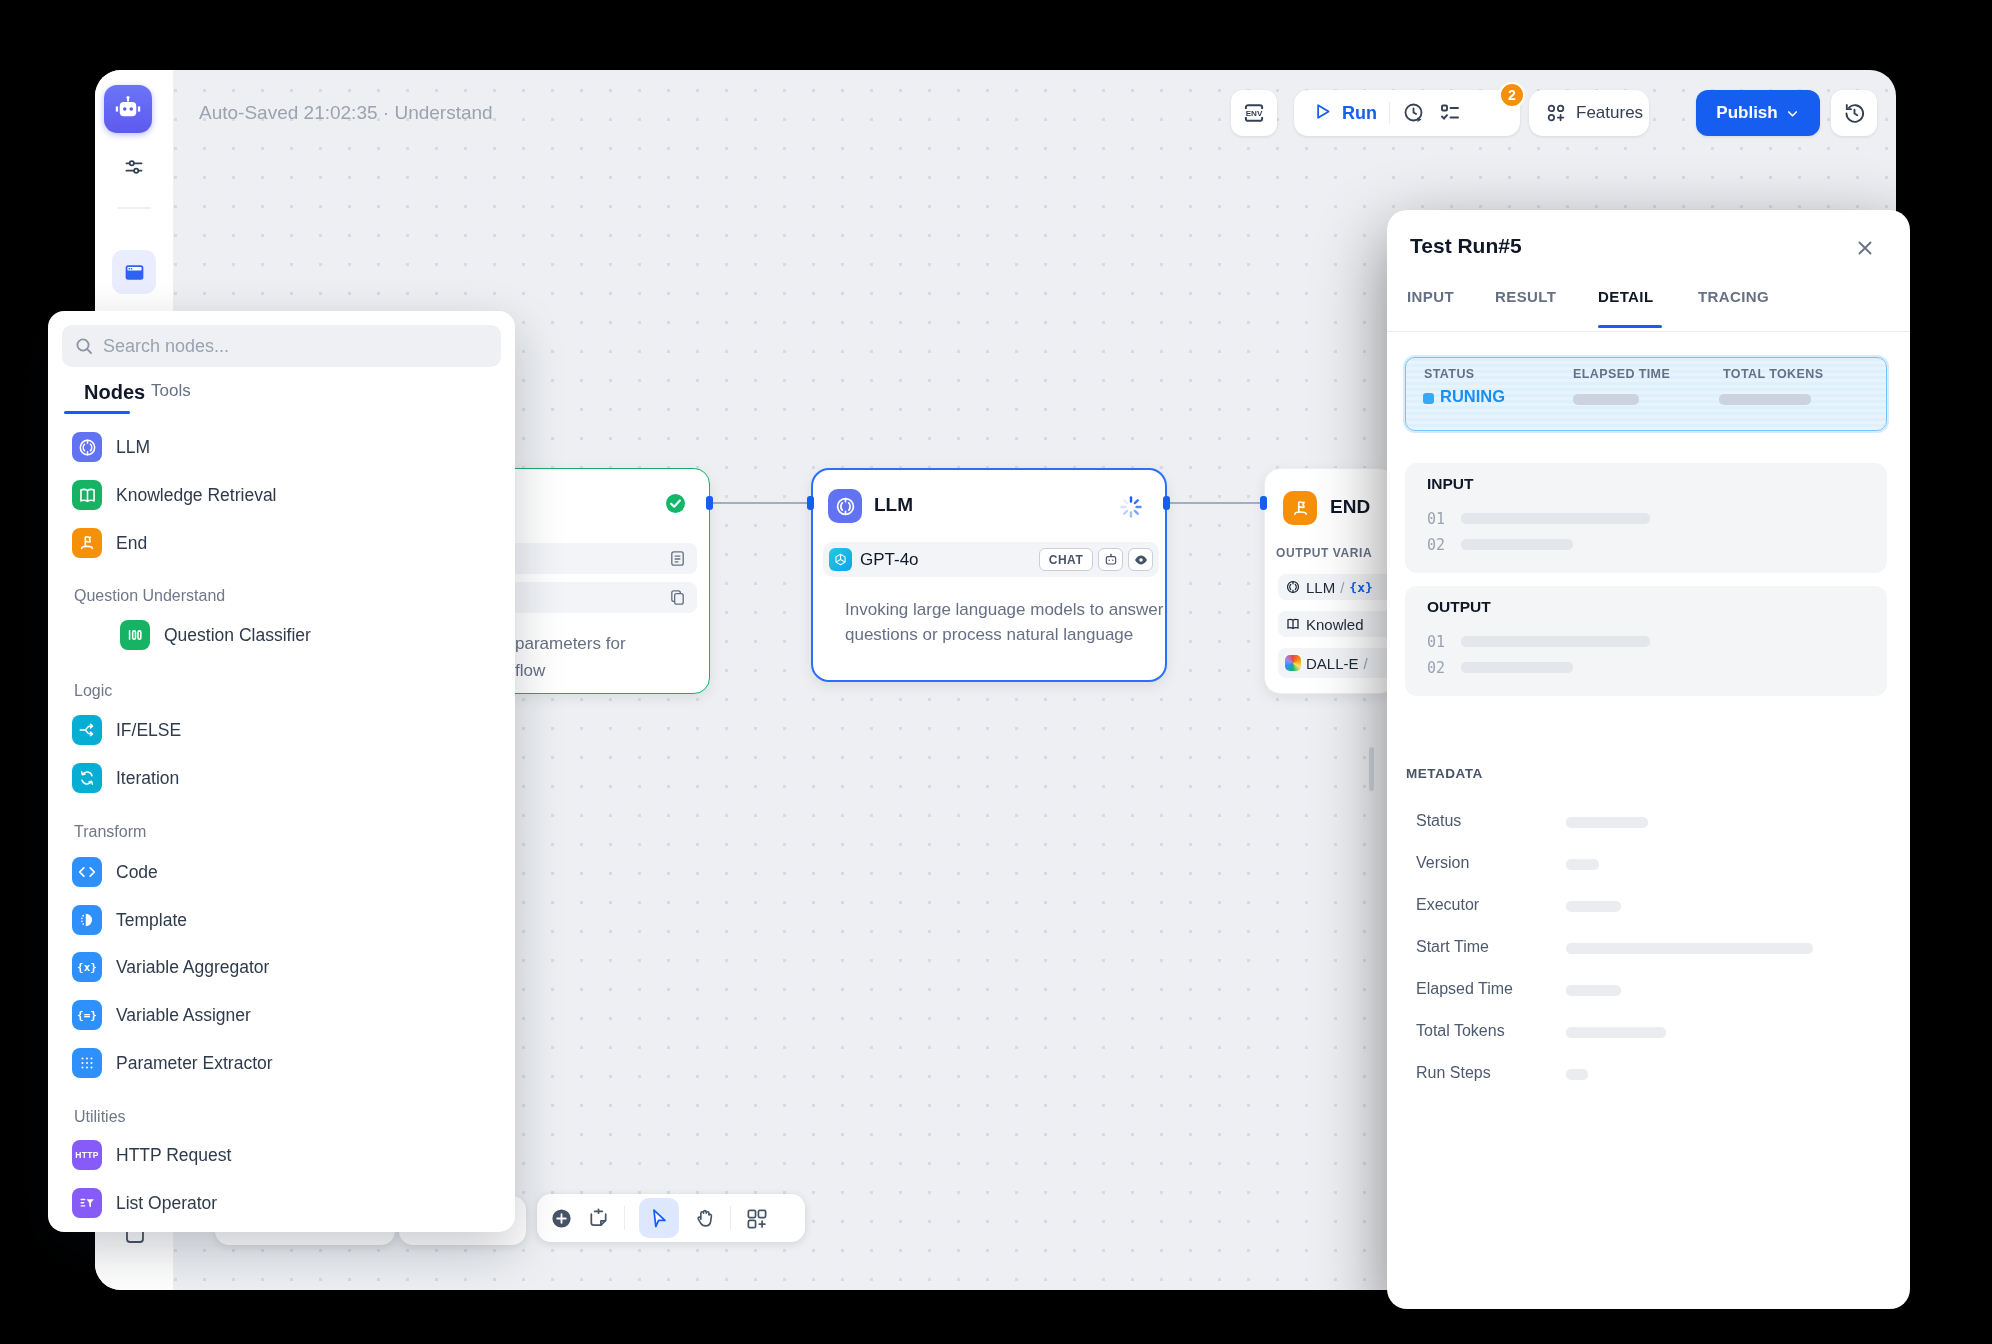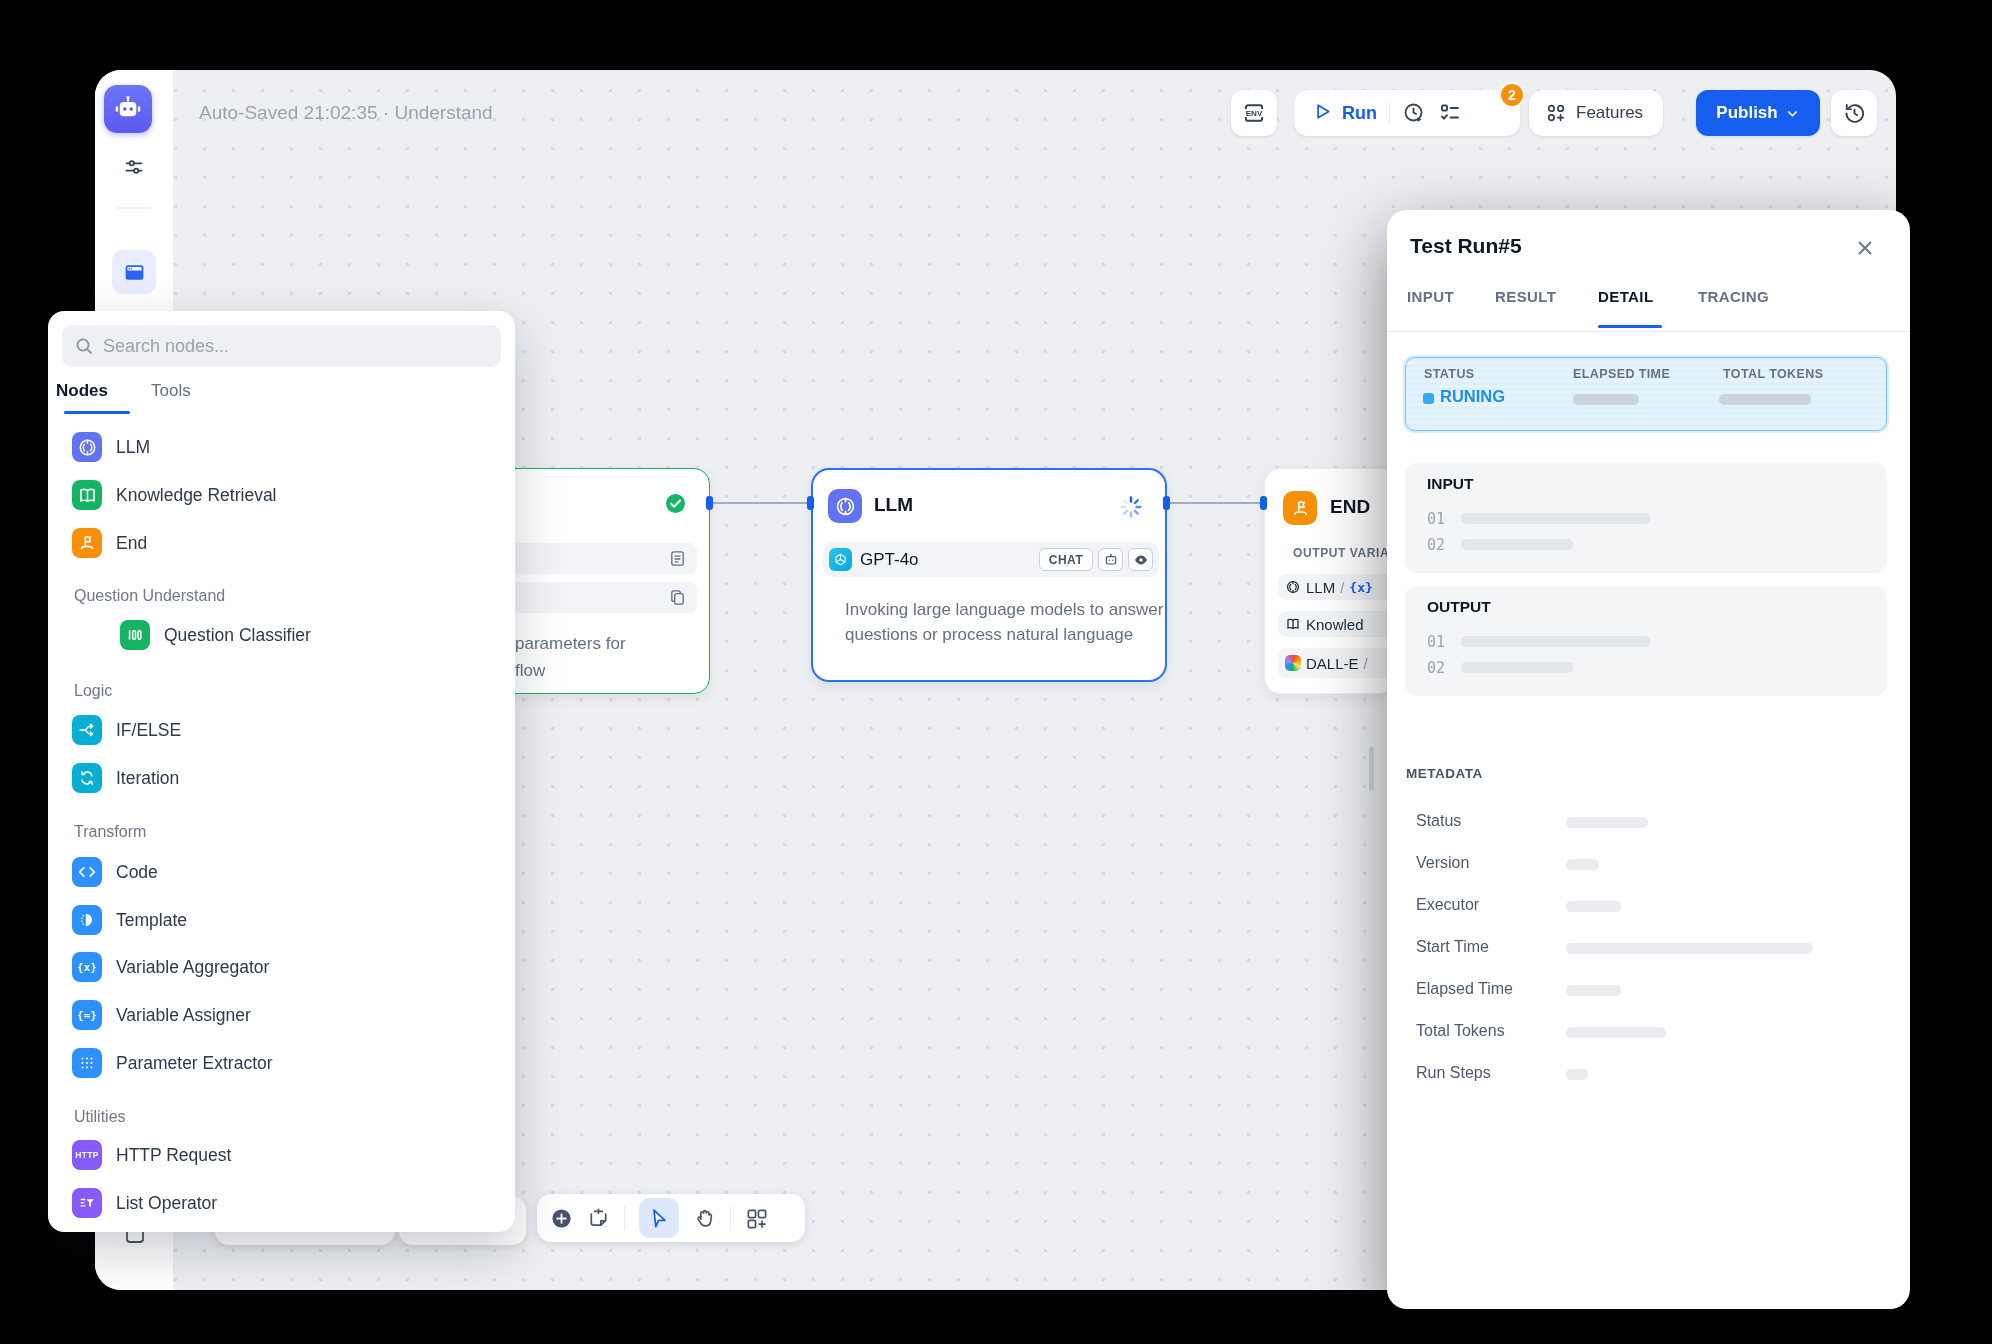--- a/index.html
+++ b/index.html
@@ -27,21 +27,21 @@
   
   .autosave { position:absolute; left:104px; top:32px; font-size:19px; color:#9AA3B0; z-index:4; }
   .tb { position:absolute; top:20px; height:46px; background:#fff; border-radius:12px;
     box-shadow:0 1px 3px rgba(16,24,40,.1); display:flex; align-items:center; z-index:6; }
   .run-pill { left:1199px; width:226px; padding:0 18px; gap:12px; border-radius:14px; }
   .run-lbl { font-size:18px; font-weight:600; color:#155EEF; }
   .pill-div { width:1px; height:22px; background:#EAECF0; }
   .badge2 { position:absolute; left:205px; top:-8px; width:26px; height:26px; border-radius:50%;
     background:#F79009; color:#fff; font-size:14px; font-weight:700; display:flex; align-items:center;
     justify-content:center; border:2px solid #fff; }
-  .features-btn { left:1434px; width:134px; padding:0 16px; gap:9px; border-radius:14px; }
+  .features-btn { left:1434px; width:120px; padding:0 16px; gap:9px; border-radius:14px; }
   .features-lbl { font-size:17px; font-weight:500; color:#344054; }
   .publish-btn { left:1601px; width:124px; background:#155EEF; border-radius:12px;
     display:flex; align-items:center; justify-content:center; gap:7px; }
   .publish-lbl { font-size:17px; font-weight:600; color:#fff; }
   .env-btn { left:1136px; width:46px; justify-content:center; }
   .history-btn { left:1736px; width:46px; justify-content:center; }
 
   
   .node { position:absolute; background:#fff; border-radius:16px;
     box-shadow:0 4px 14px rgba(16,24,40,.08); z-index:2; }
@@ -62,21 +62,21 @@
     display:flex; align-items:center; justify-content:center; }
   .model-name { margin-left:8px; font-size:17px; font-weight:500; color:#101828; }
   .mbadge { border:1px solid #C8D0DB; border-radius:6px; height:23px; display:flex;
     align-items:center; justify-content:center; background:#fff; }
   .chat-badge { width:54px; font-size:12px; font-weight:600; color:#475467; letter-spacing:.5px; margin-left:auto;text-align:right; }
   .sq-badge { width:25px; margin-left:5px; }
 
   .end-node { left:1169px; top:398px; width:132px; height:226px; overflow:hidden; border:1px solid #ECEEF2; }
   .end-var-row { position:absolute; left:13px; width:150px; height:26px; background:#F2F4F7; border-radius:8px;
     display:flex; align-items:center; padding:0 7px; gap:5px; font-size:15px; color:#1D2939; font-weight:500; white-space:nowrap; }
-  .vars-label { position:absolute; left:28px; top:77px; font-size:12px; font-weight:600;
+  .vars-label { position:absolute; left:11px; top:77px; font-size:12px; font-weight:600;
     color:#667085; letter-spacing:.6px; white-space:nowrap; }
   .slash { color:#98A2B3; font-weight:400; }
   .xvar { color:#155EEF; font-weight:600; font-family:"DejaVu Sans Mono",monospace; font-size:13px; }
   .dalle-ic { width:16px; height:16px; border-radius:5px;
     background:conic-gradient(#F04438,#F79009,#FDE272,#12B76A,#2E90FA,#9B8AFB,#F04438); }
 
   
   .canvas-toolbar { position:absolute; left:442px; top:1124px; width:268px; height:48px; background:#fff;
     border-radius:14px; box-shadow:0 2px 8px rgba(16,24,40,.12); display:flex; align-items:center;
     padding:0 13px; gap:14px; z-index:4; }
@@ -87,21 +87,21 @@
     box-shadow:0 2px 8px rgba(16,24,40,.1); }
 
   
   .palette { position:absolute; left:48px; top:311px; width:467px; height:921px; background:#fff;
     border-radius:16px; box-shadow:0 18px 50px rgba(16,24,40,.22); z-index:40; }
   .search-box { position:absolute; left:14px; top:14px; width:439px; height:42px; background:#EEF0F3;
     border-radius:10px; display:flex; align-items:center; padding:0 12px; gap:9px; }
   .search-box input { border:none; outline:none; background:transparent; font-size:18px; color:#1d4ed8;
     width:100%; font-family:inherit; }
   .search-box input::placeholder { color:#9AA3B0; }
-  .ptab-nodes { position:absolute; left:8px; top:70px; font-size:17px; font-weight:700; color:#101828; }
+  .ptab-nodes { position:absolute; left:36px; top:70px; font-size:20px; font-weight:700; color:#101828; }
   .ptab-tools { position:absolute; left:103px; top:70px; font-size:17px; font-weight:500; color:#667085; }
   .ptab-underline { position:absolute; left:16px; top:100px; width:66px; height:3px; background:#155EEF; border-radius:2px; }
   .pitem { position:absolute; left:24px; display:flex; align-items:center; gap:14px; height:30px; width:420px; }
   .pitem .ic { width:30px; height:30px; border-radius:8px; display:flex; align-items:center;
     justify-content:center; flex:none; }
   .pitem .lbl { font-size:17.5px; font-weight:500; color:#2F3A4C; }
   .psection { position:absolute; left:26px; font-size:16px; color:#6F7788; }
   .ic-indigo{background:#6172F3} .ic-green{background:#16B364} .ic-orange{background:#F79009}
   .ic-cyan{background:#06AED4} .ic-blue{background:#2E90FA} .ic-purple{background:#875BF7}
   .mono-glyph { color:#fff; font-weight:700; font-family:"DejaVu Sans Mono",monospace; }

